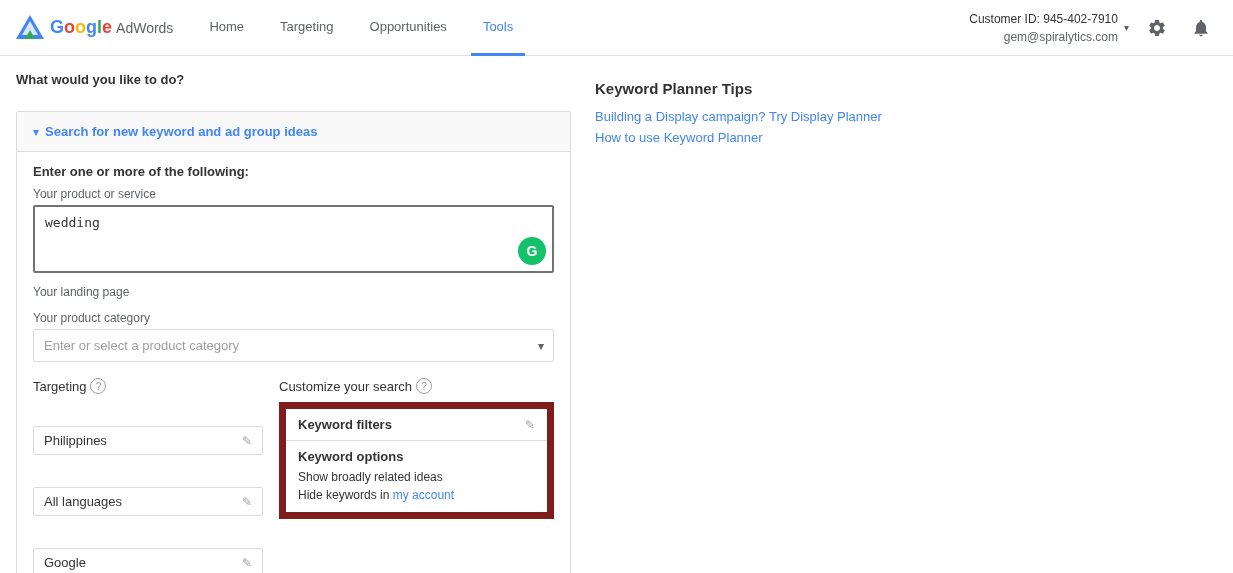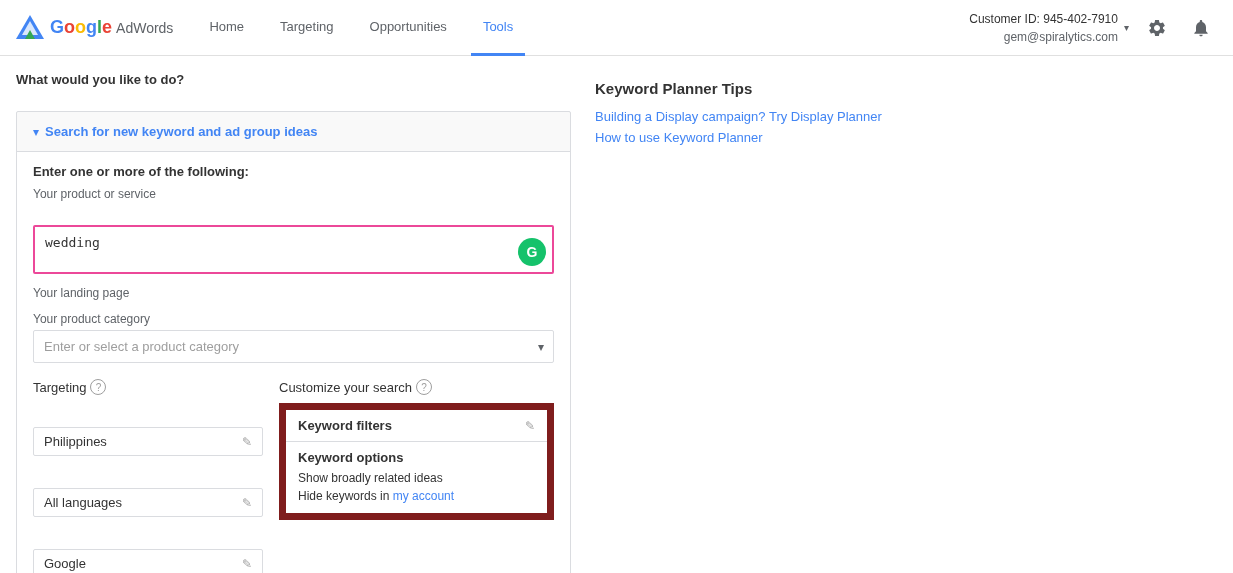--- a/index.html
+++ b/index.html
@@ -139,30 +139,29 @@
       font-size: 13px;
       color: #333;
       outline: none;
     }
     .product-service-wrapper {
       position: relative;
       margin-bottom: 12px;
     }
     .product-service-input {
       width: 100%;
-      height: 49px;
-      border: 2px solid #ec4899;
+      height: 68px;
+      border: 2px solid #737373;
       border-radius: 2px;
       padding: 8px 40px 8px 10px;
       font-size: 13px;
       color: #333;
       resize: none;
       outline: none;
       vertical-align: top;
-      margin-top: 20px;
     }
     .grammarly-icon {
       position: absolute;
       bottom: 8px;
       right: 8px;
       width: 28px;
       height: 28px;
       border-radius: 50%;
       background: #15c26b;
       display: flex;

